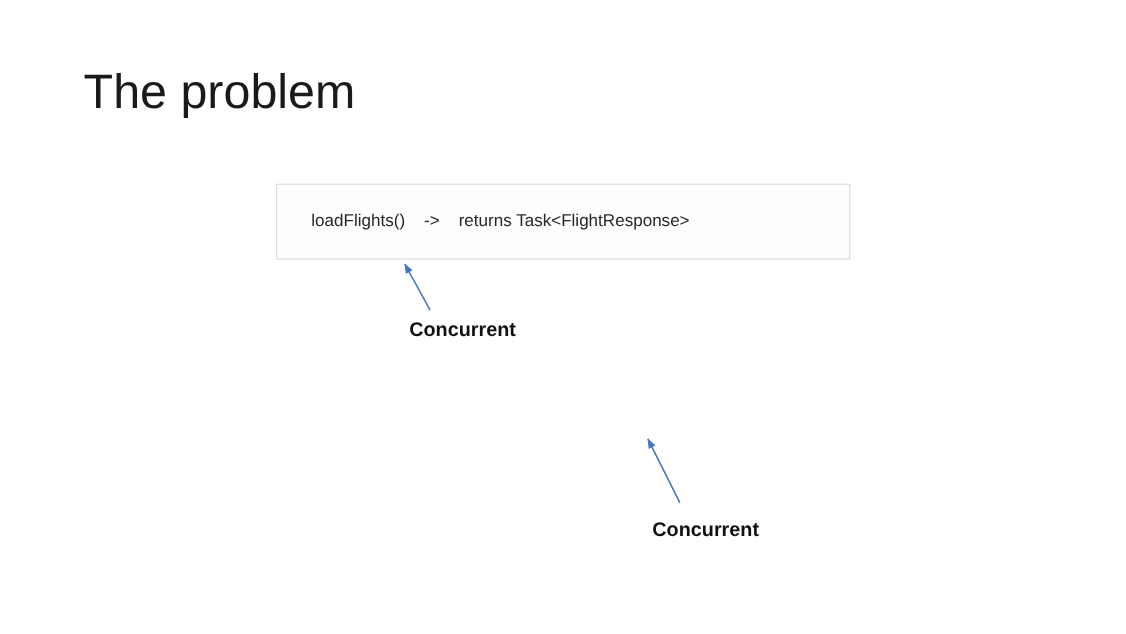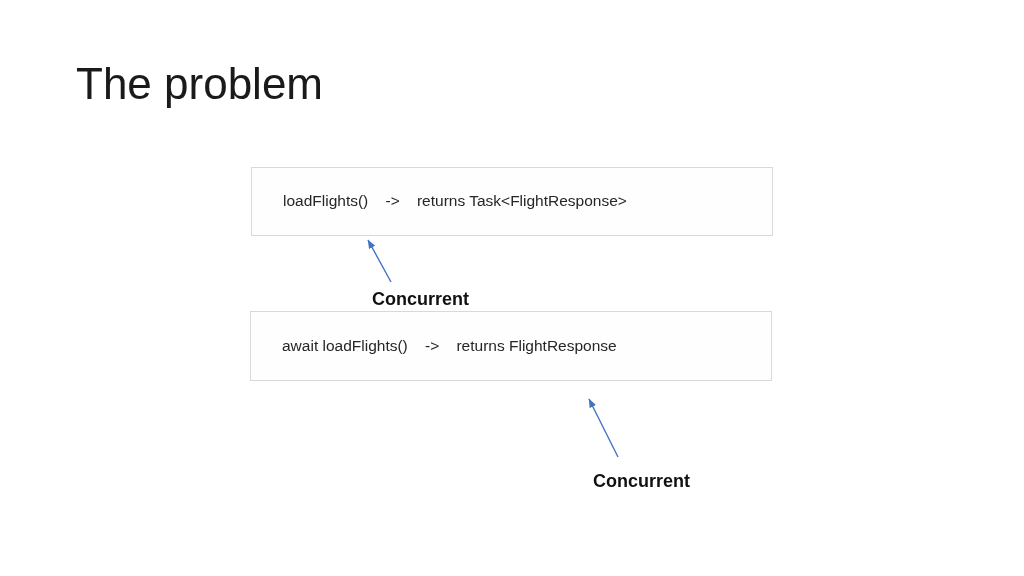--- a/index.html
+++ b/index.html
@@ -79,23 +79,20 @@
 <body>
 
 <div class="slide">
 
   <h1 class="title">The problem</h1>
 
   <div class="code-box code-box-1">
     <pre class="code">loadFlights()    -&gt;    returns Task&lt;FlightResponse&gt;</pre>
   </div>
 
-  <div class="code-box code-box-2">
-    <pre class="code">await loadFlights()    -&gt;    returns FlightResponse</pre>
-  </div>
 
   <svg class="arrows" width="1024" height="576" viewBox="0 0 1024 576" xmlns="http://www.w3.org/2000/svg">
     <defs>
       <marker id="arrowhead" markerWidth="12" markerHeight="12" refX="8.5" refY="3.5" orient="auto" markerUnits="userSpaceOnUse">
         <path class="arrowhead-shape" d="M0,0 L9,3.5 L0,7 Z"></path>
       </marker>
     </defs>
     <line class="arrow-line" x1="391" y1="282" x2="368" y2="240" marker-end="url(#arrowhead)"></line>
     <line class="arrow-line" x1="618" y1="457" x2="589" y2="399" marker-end="url(#arrowhead)"></line>
   </svg>

